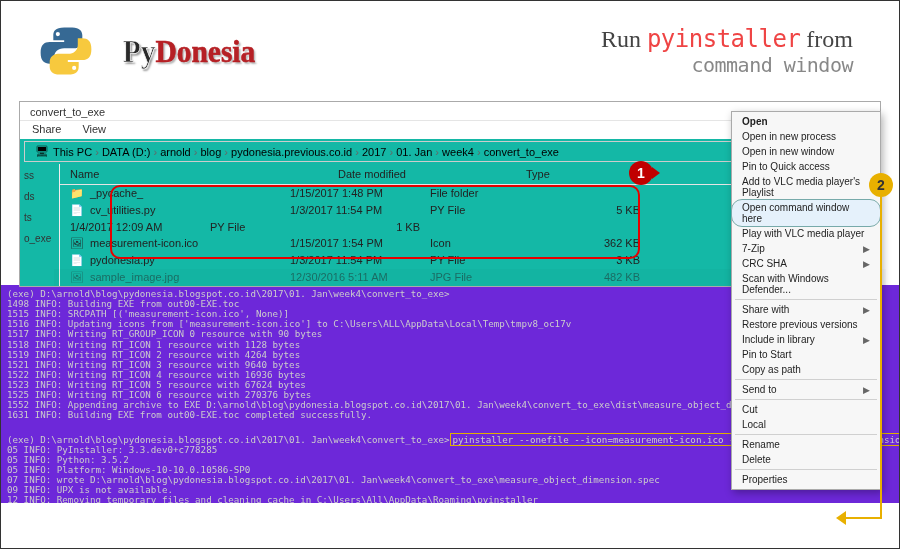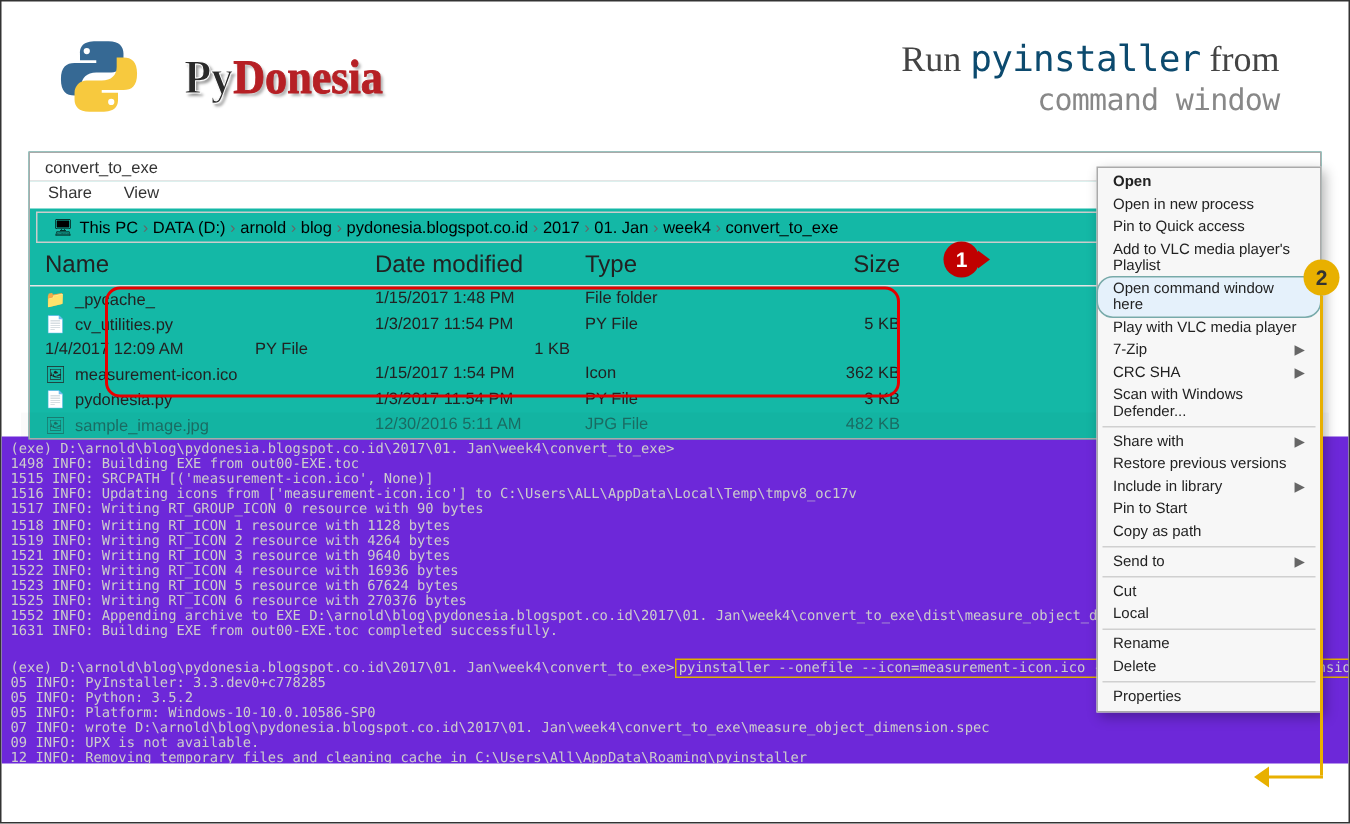--- a/index.html
+++ b/index.html
@@ -19,42 +19,42 @@
     padding: 6px 36px;
     height: 100px;
   }
   .logo-wrap { display: flex; align-items: center; gap: 22px; }
   .logo-snakes { width: 58px; height: 58px; position: relative; }
   .logo-text { font-size: 32px; font-weight: bold; transform: scaleX(.92);}
   .logo-text .py { color: #2a2a2a; font-family: Georgia, serif; -webkit-text-stroke: .7px #fff; text-shadow: 2px 2px 2px rgba(0,0,0,.4);}
   .logo-text .d { color: #b62025; font-family: Georgia, serif; -webkit-text-stroke: .6px #b62025; text-shadow: 2px 2px 2px rgba(0,0,0,.3);}
   .title-block { margin-left: auto; text-align: right; padding-right: 10px; font-family: Georgia, "Times New Roman", serif;}
   .title-line1 { font-size: 24px; color: #444; }
-  .title-line1 .mono { font-family: "Consolas", monospace; color: #0c4a6e; letter-spacing: -.5px; }
+  .title-line1 .mono { font-family: "Consolas", monospace; color: #ef4444; letter-spacing: -.5px; }
   .title-line2 { font-family: "Consolas", monospace; font-size: 20px; color: #888; letter-spacing: -.5px;}
   
   
   .explorer {
     margin: 0 18px;
     border: 1px solid #aaa;
     background: #14b8a6;
     position: relative;
   }
   .exp-titlebar { padding: 4px 10px 2px; background: #fff; border-bottom: 1px solid #e5e5e5;}
   .exp-titlebar .title { font-size: 11px; color: #333; }
   .exp-menubar { padding: 2px 12px 4px; font-size: 11px; color: #333; background:#fff;}
   .exp-menubar span { margin-right: 18px; }
   .exp-pathbar { display: flex; align-items: center; gap: 4px; padding: 3px 10px; border: 1px solid #ccc; margin: 2px 4px; font-size: 11px;}
   .exp-pathbar .seg::after { content: " › "; color:#666;}
   .exp-pathbar .seg:last-child::after { content: ""; }
   .exp-body { display: flex; }
   .exp-nav { width: 40px; border-right: 1px solid #eee; padding: 6px 4px; font-size: 10px; color:#333;}
   .exp-nav div { margin-bottom: 10px; white-space: nowrap; overflow:hidden;}
   .exp-list { flex: 1; }
-  .list-header { display: flex; padding: 4px 10px; border-bottom: 1px solid #e5e5e5; color: #222; font-size: 16px;}
+  .list-header { display: flex; padding: 4px 10px; border-bottom: 1px solid #e5e5e5; color: #222; font-size: 11px; gap: 48px;}
   .col-name { width: 220px; }
   .col-date { width: 140px; }
   .col-type { width: 110px; }
   .col-size { width: 100px; text-align: right; }
   .list-body { position: relative; }
   .list-row { display:flex; padding: 2px 10px; font-size: 11px; color:#222;}
   .list-row .icon { width: 16px; display:inline-block; margin-right:4px;}
   .red-box {
     position: absolute;
     left: 50px;
@@ -89,21 +89,21 @@
     top: 110px;
     width: 150px;
     background: #f7f7f7;
     border: 1px solid #aaa;
     box-shadow: 2px 3px 8px rgba(0,0,0,.3);
     z-index: 50;
     font-size: 10px;
     color: #222;
     padding: 2px 0;
   }
-  .ctx-menu .item { padding: 2px 10px; display:flex; align-items:flex-start;}
+  .ctx-menu .item { padding: 2px 10px; display:flex; align-items:flex-end;}
   .ctx-menu .item.bold { font-weight: bold; }
   .ctx-menu .sep { height:0; border-top:1px solid #d0d0d0; margin:2px 3px;}
   .ctx-menu .arrow { margin-left:auto; color:#666; font-size:9px;}
   .ctx-menu .item.hl { background: #e5f1fb; outline:1px solid #7aa;border-radius:10px; }
   
   
   .badge {
     position:absolute;
     width: 24px; height: 24px;
     border-radius: 50%;
@@ -158,23 +158,29 @@
 <div class="explorer">
   <div class="exp-titlebar">
     <span class="title">convert_to_exe</span>
   </div>
   <div class="exp-menubar">
     <span>Share</span>
     <span>View</span>
   </div>
   <div class="exp-pathbar">
     <span>🖥</span>
-    <span id="path-holder"><span class="seg">This PC</span><span class="seg">DATA (D:)</span><span class="seg">arnold</span><span class="seg">blog</span><span class="seg">pydonesia.blogspot.co.id</span><span class="seg">2017</span><span class="seg">01. Jan</span><span class="seg">week4</span><span class="seg">convert_to_exe</span></span>
+    <span id="path-holder"><span class="seg">This PC</span><span class="seg">DATA (D:)</span><span class="seg">arnold</span><span class="seg">blog</span><span class="seg">pydonesia.previous.co.id</span><span class="seg">2017</span><span class="seg">01. Jan</span><span class="seg">week4</span><span class="seg">convert_to_exe</span></span>
   </div>
   <div class="exp-body">
+    <div class="exp-nav" id="nav-holder">
+        <div>ss</div>
+        <div>ds</div>
+        <div>ts</div>
+        <div>o_exe</div>
+      </div>
     <div class="exp-list">
       <div class="list-header">
         <span class="col-name">Name</span>
         <span class="col-date">Date modified</span>
         <span class="col-type">Type</span>
         <span class="col-size">Size</span>
       </div>
       <div class="list-body" id="rows-holder">
         <div class="red-box"></div>
       <div class="list-row">
@@ -239,20 +245,23 @@
 12 INFO: Removing temporary files and cleaning cache in C:\Users\All\AppData\Roaming\pyinstaller</div></div>
 
 <div class="ctx-menu" id="ctx-holder">
     <div class="item bold">
       <span>Open</span>
     </div>
     <div class="item">
       <span>Open in new process</span>
     </div>
     <div class="item">
+      <span>Open in new window</span>
+    </div>
+    <div class="item">
       <span>Pin to Quick access</span>
     </div>
     <div class="item">
       <span>Add to VLC media player's Playlist</span>
     </div>
     <div class="item hl">
       <span>Open command window here</span>
     </div>
     <div class="item">
       <span>Play with VLC media player</span>

